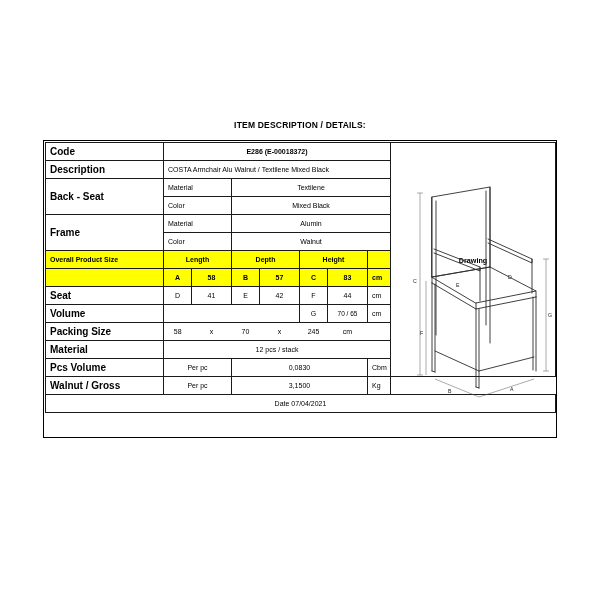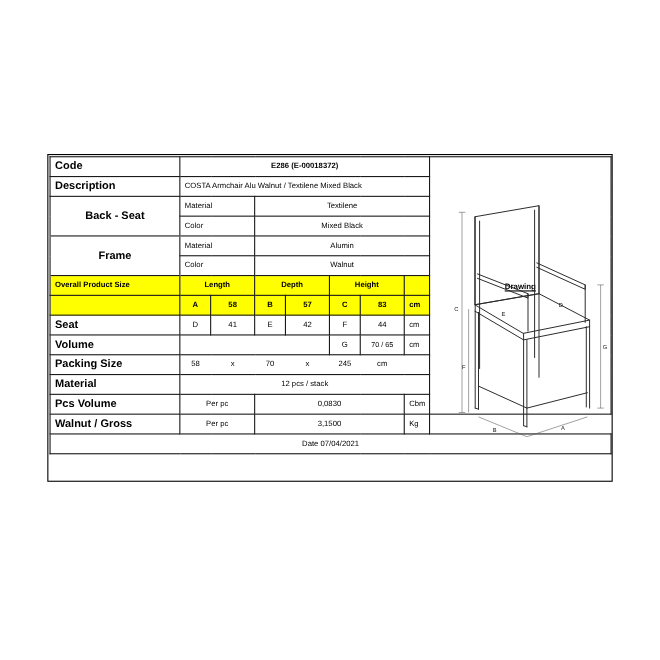--- a/index.html
+++ b/index.html
@@ -60,31 +60,30 @@
     font-weight: bold;
     font-size: 10px;
   }
   .ctr { text-align: center; }
   .yellow {
     background: #ffff00;
     font-weight: bold;
   }
   .nob-r { border-right: none !important; }
   .nob-l { border-left: none !important; }
-  .nob-b { border-bottom: none !important; text-align: center; }
+  .nob-b { border-bottom: none !important; }
   .drawing-cell {
     vertical-align: top;
     text-align: center;
     position: relative;
   }
   .drawing-title {
     font-weight: bold;
     font-size: 7.2px;
     padding-top: 3px;
-    text-decoration: underline;
   }
   .date-row td {
     text-align: center;
     font-size: 7px;
     height: 16px;
   }
   svg.chairdraw {
     position: absolute;
     left: 404px;
     top: 175px;
@@ -93,20 +92,21 @@
   }
   .unit {
     font-size: 7px;
   }
 </style>
 </head>
 <body>
 
 <div class="sheet">
 
+  <div class="doc-title">ITEM DESCRIPTION / DETAILS:</div>
 
   <div class="frame"></div>
 
   <table class="spec">
     <colgroup>
       <col style="width:118px">
       <col style="width:28px">
       <col style="width:40px">
       <col style="width:28px">
       <col style="width:40px">

